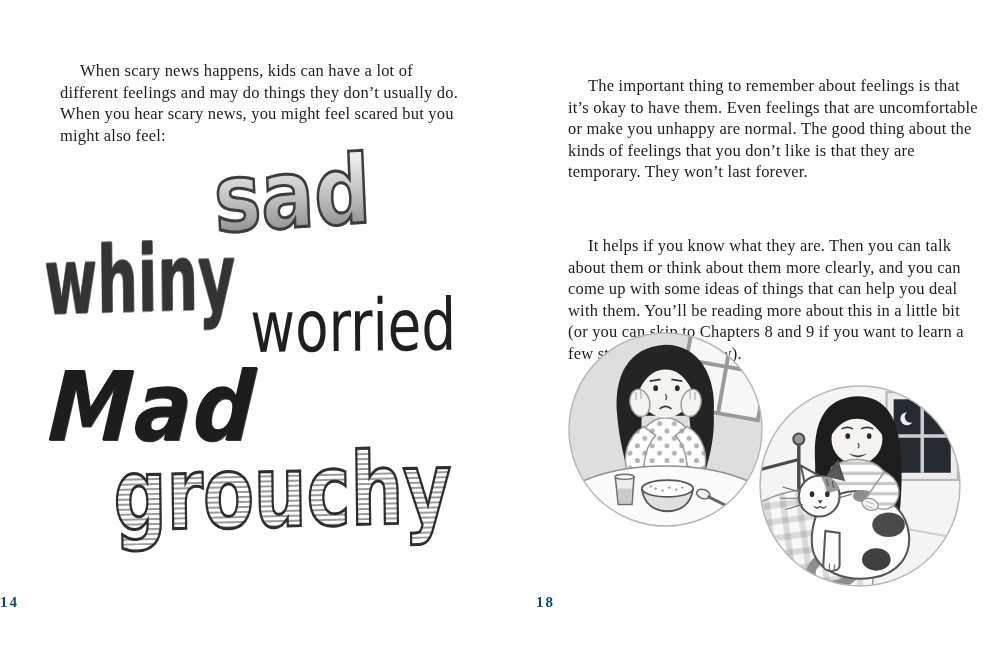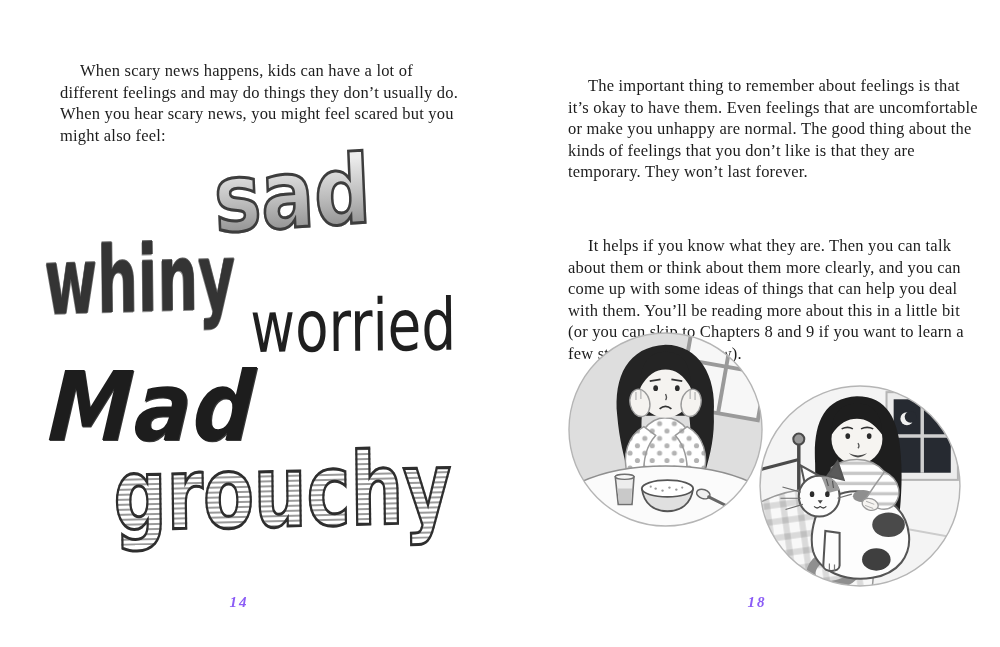--- a/index.html
+++ b/index.html
@@ -41,21 +41,21 @@
   }
   .word-grouchy{
     left:113px;top:446px;font-size:100px;font-weight:bold;
     transform:scaleX(.74) rotate(-1deg);
     background:repeating-linear-gradient(180deg,#ffffff 0 3px,#9a9a9a 3px 5px);
     -webkit-background-clip:text;background-clip:text;color:transparent;
     -webkit-text-stroke:3px #2e2e2e;
   }
   .page-num{
     position:absolute;top:594px;font-size:15px;font-weight:bold;
-    letter-spacing:2px;color:#8b5cf6;text-align:center;font-style:italic;
+    letter-spacing:2px;color:#0c4a6e;
   }
   .page-num.left{left:0;width:478px;}
   .page-num.right{left:536px;width:442px;}
   .illus{position:absolute;margin:0;}
   .illus svg{display:block;width:100%;height:100%;}
   .illus-1{left:567px;top:331px;width:197px;height:197px;}
   .illus-2{left:758px;top:384px;width:204px;height:204px;}
 </style>
 </head>
 <body>

